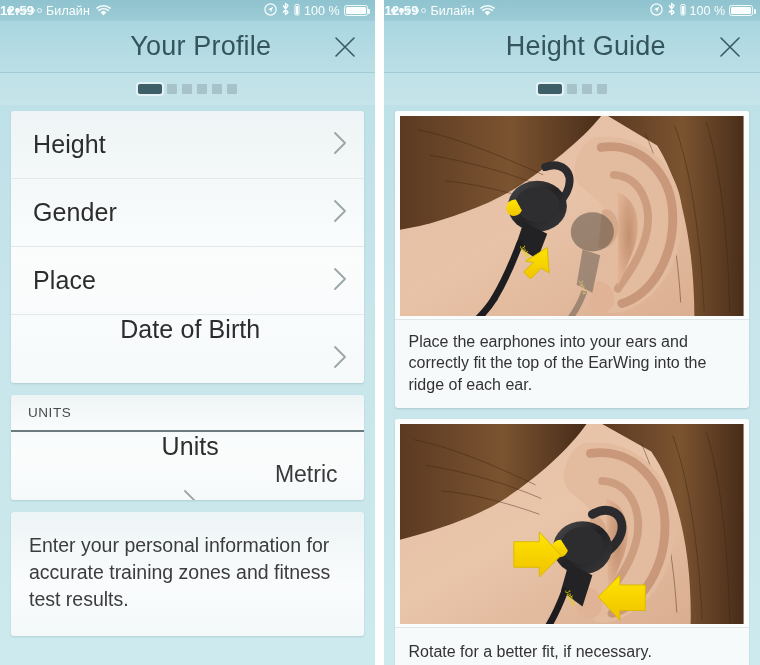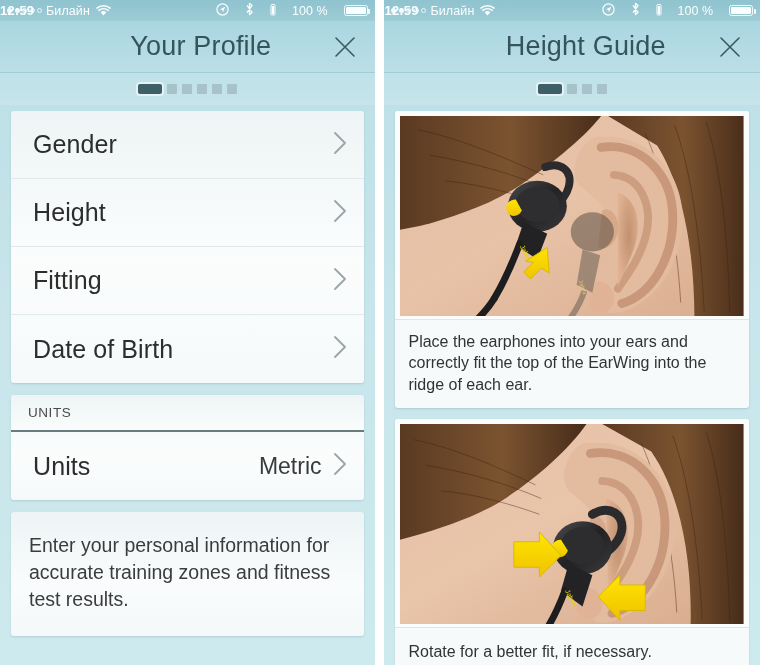--- a/index.html
+++ b/index.html
@@ -38,21 +38,21 @@
   .sig-dots i.off { background: transparent; border: 1px solid #eaf6f8; width: 5px; height: 5px; }
   .carrier { font-size: 12.5px; letter-spacing: .1px; color: #fbfefe; font-weight: 400; }
   .wifi-ico { width: 14px; height: 11px; position: relative; margin-left: 2px; }
   .wifi-ico svg { display: block; }
   .sb-time {
     position: absolute; left: 0; right: 0; text-align: left;
     font-size: 13px; font-weight: 700; color: #fbfefe; letter-spacing: .2px;
     pointer-events: none;
   }
   .sb-right {
-    margin-left: auto; display: flex; align-items: center; gap: 16px;
+    margin-left: auto; display: flex; align-items: center; gap: 4px;
     position: relative; z-index: 2;
   }
   .pct { font-size: 12.5px; color: #fbfefe; }
   .batt {
     width: 24px; height: 11px; border: 1px solid #f2fbfc; border-radius: 2.5px;
     position: relative; padding: 1px;
   }
   .batt::after {
     content: ""; position: absolute; right: -3.5px; top: 3px;
     width: 2px; height: 5px; background: #f2fbfc; border-radius: 0 1px 1px 0;
@@ -103,21 +103,21 @@
   }
 
   .row {
     height: 68px;
     display: flex; align-items: center;
     padding: 0 16px 0 22px;
     border-bottom: 1px solid #e2e9ea;
     cursor: pointer;
     position: relative;
   }
-  .row:last-child { border-bottom: none; }
+  .row:last-child { border-bottom: none; flex-direction: column; }
   .row-label { font-size: 25px; color: #2d2d2d; font-weight: 400; letter-spacing: .1px; }
   .row-value {
     margin-left: auto; font-size: 23px; color: #3a3a3a; padding-right: 10px;
   }
   .chev { margin-left: auto; }
   .row-value + .chev { margin-left: 0; }
 
   .section-hdr {
     height: 37px; display: flex; align-items: center;
     padding: 0 0 0 17px;
@@ -224,37 +224,37 @@
       <span class="pg"></span>
       <span class="pg"></span>
       <span class="pg"></span>
       <span class="pg"></span>
     </div>
 
     <div class="content">
 
       <div class="card">
         <div class="row">
+          <span class="row-label">Height</span>
+          <span class="chev">
+            <svg width="16" height="26" viewBox="0 0 16 26">
+                <path d="M3 3 L13 13 L3 23" fill="none" stroke="#9aa5a8" stroke-width="1.8" stroke-linecap="round" stroke-linejoin="round"></path>
+              </svg>
+          </span>
+        </div>
+        <div class="row">
           <span class="row-label">Gender</span>
           <span class="chev">
             <svg width="16" height="26" viewBox="0 0 16 26">
                 <path d="M3 3 L13 13 L3 23" fill="none" stroke="#9aa5a8" stroke-width="1.8" stroke-linecap="round" stroke-linejoin="round"></path>
               </svg>
           </span>
         </div>
         <div class="row">
-          <span class="row-label">Height</span>
-          <span class="chev">
-            <svg width="16" height="26" viewBox="0 0 16 26">
-                <path d="M3 3 L13 13 L3 23" fill="none" stroke="#9aa5a8" stroke-width="1.8" stroke-linecap="round" stroke-linejoin="round"></path>
-              </svg>
-          </span>
-        </div>
-        <div class="row">
-          <span class="row-label">Fitting</span>
+          <span class="row-label">Place</span>
           <span class="chev">
             <svg width="16" height="26" viewBox="0 0 16 26">
                 <path d="M3 3 L13 13 L3 23" fill="none" stroke="#9aa5a8" stroke-width="1.8" stroke-linecap="round" stroke-linejoin="round"></path>
               </svg>
           </span>
         </div>
         <div class="row">
           <span class="row-label">Date of Birth</span>
           <span class="chev">
             <svg width="16" height="26" viewBox="0 0 16 26">

